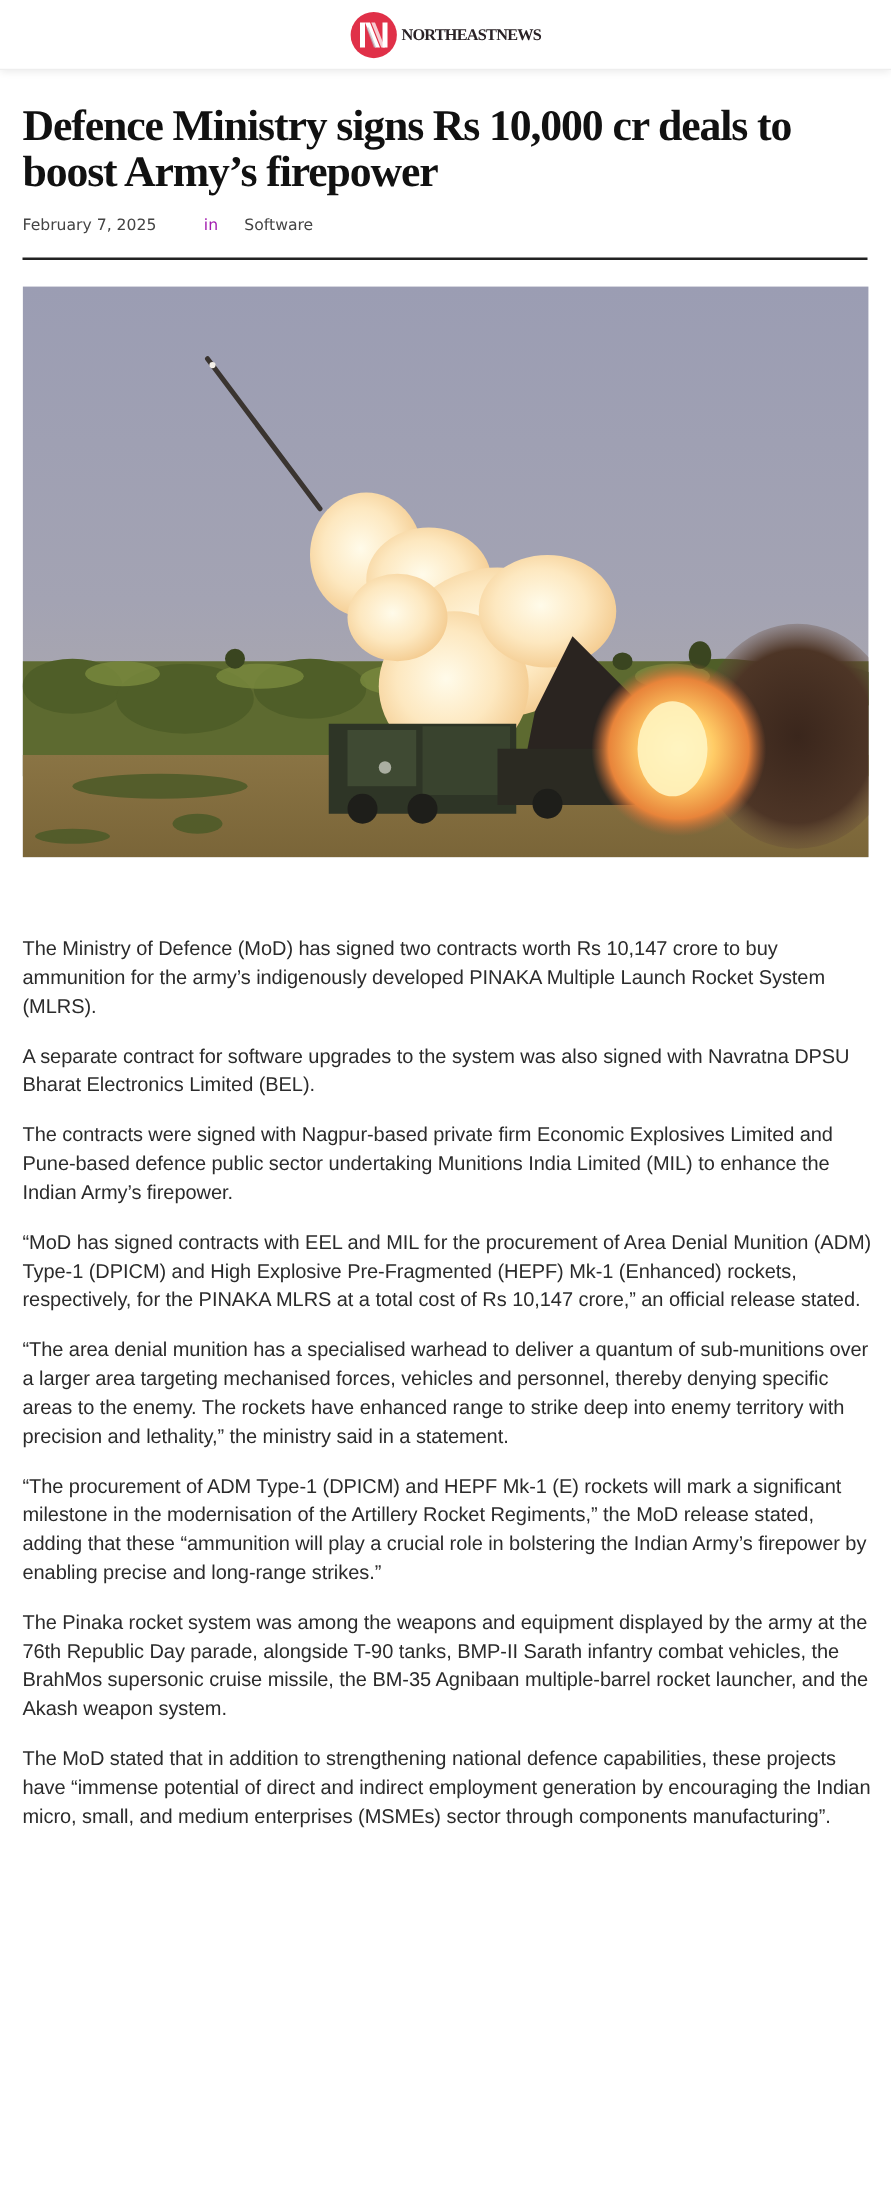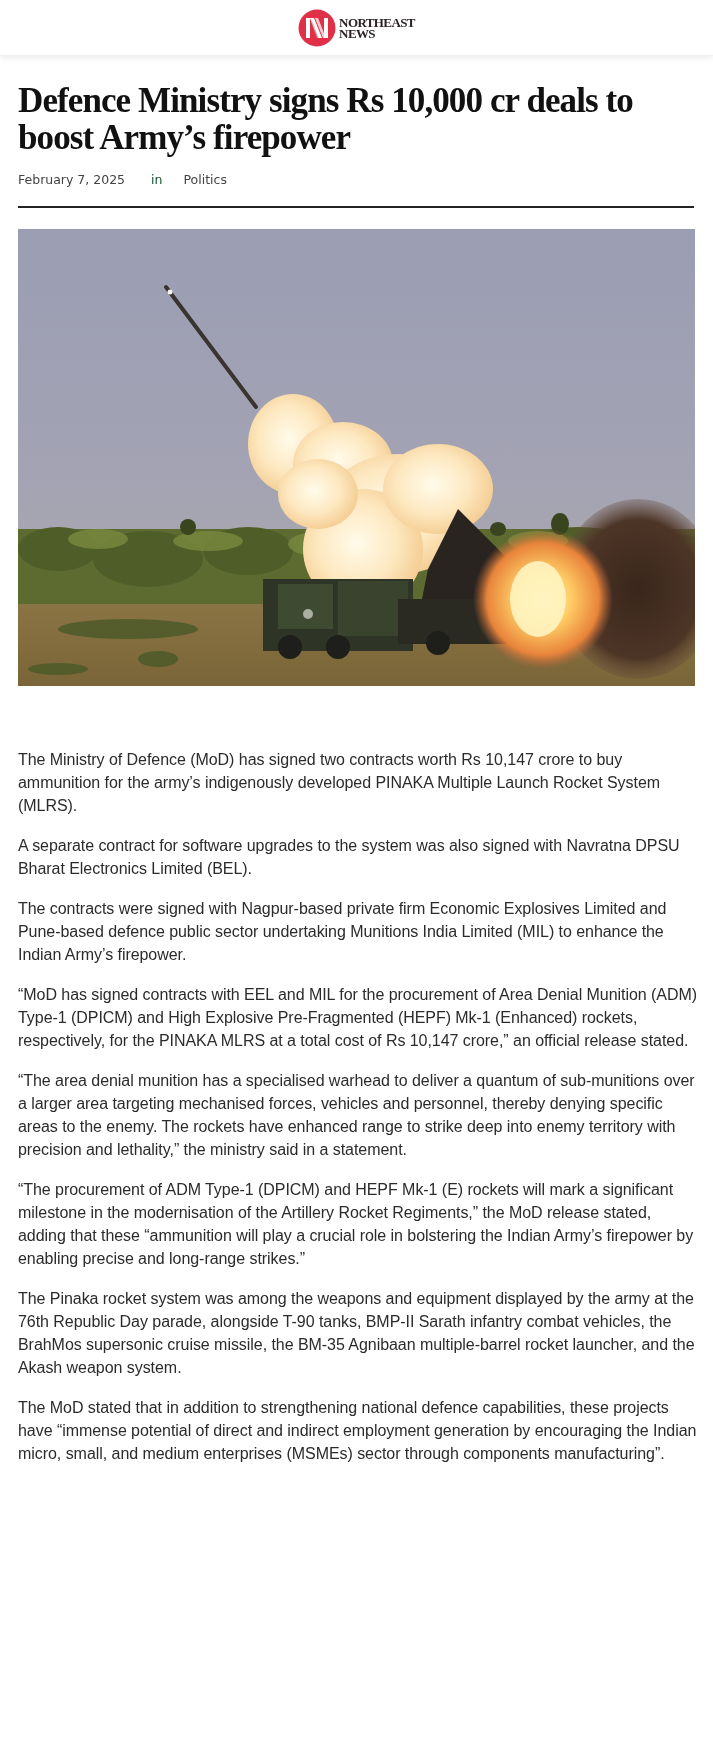--- a/index.html
+++ b/index.html
@@ -9,21 +9,21 @@
     .site-header {
       height: 56px;
       background: #fff;
       box-shadow: 0 2px 6px rgba(0,0,0,0.08);
       border-bottom: 1px solid #eee;
       display: flex; align-items: center; justify-content: center;
       position: relative; z-index: 2;
     }
     .logo { display: flex; align-items: center; gap: 2px; text-decoration: none; }
     .logo-mark { width: 38px; height: 38px; display: block; }
-    .logo-text { display: flex; flex-direction: column; line-height: 11px; margin-left: 1px; }
+    .logo-text { display: flex; line-height: 11px; margin-left: 1px; }
     .logo-text span {
       font-family: "Liberation Serif", serif; font-weight: 700; color: #2a2226;
       font-size: 13px; letter-spacing: -0.6px; text-transform: uppercase;
     }
 
     .article { padding: 0 18px 0 18px; }
     .article-title {
       font-family: "Liberation Serif", serif;
       font-weight: 700;
       font-size: 35px;
@@ -33,21 +33,21 @@
       margin-top: 26px;
       width: 680px;
     }
     .meta {
       margin-top: 16px;
       font-family: "DejaVu Sans", sans-serif;
       font-size: 12.5px;
       color: #444;
       display: flex; gap: 16px;
     }
-    .meta .in { margin-left: 10px; color: #14532d; }
+    .meta .in { margin-left: 22px; color: #a21caf; }
     .meta .cat { margin-left: 5px; color: #444; text-decoration: none; }
     .divider { height: 2px; background: #222; margin-top: 19px; width: 676px; }
 
     .hero { margin-top: 21px; width: 677px; height: 457px; display: block; overflow: hidden; }
     .hero svg { display: block; }
 
     .body { margin-top: 62px; width: 680px; }
     .body p {
       font-family: "Liberation Sans", sans-serif;
       font-size: 16px;
@@ -81,21 +81,21 @@
     </span>
   </a>
 </header>
 
 <main class="article">
   <h1 class="article-title">Defence Ministry signs Rs 10,000 cr deals to boost Army’s firepower</h1>
 
   <div class="meta">
     <span>February 7, 2025</span>
     <span class="in">in</span>
-    <a class="cat">Politics</a>
+    <a class="cat">Software</a>
   </div>
 
   <div class="divider"></div>
 
   <figure class="hero" aria-label="PINAKA multiple launch rocket system firing a rocket in a field">
     <svg width="677" height="457" viewBox="0 0 677 457">
       <defs>
         <linearGradient id="sky" x1="0" y1="0" x2="0" y2="1">
           <stop offset="0" stop-color="#9b9db3"></stop>
           <stop offset="0.55" stop-color="#a3a3b3"></stop>

